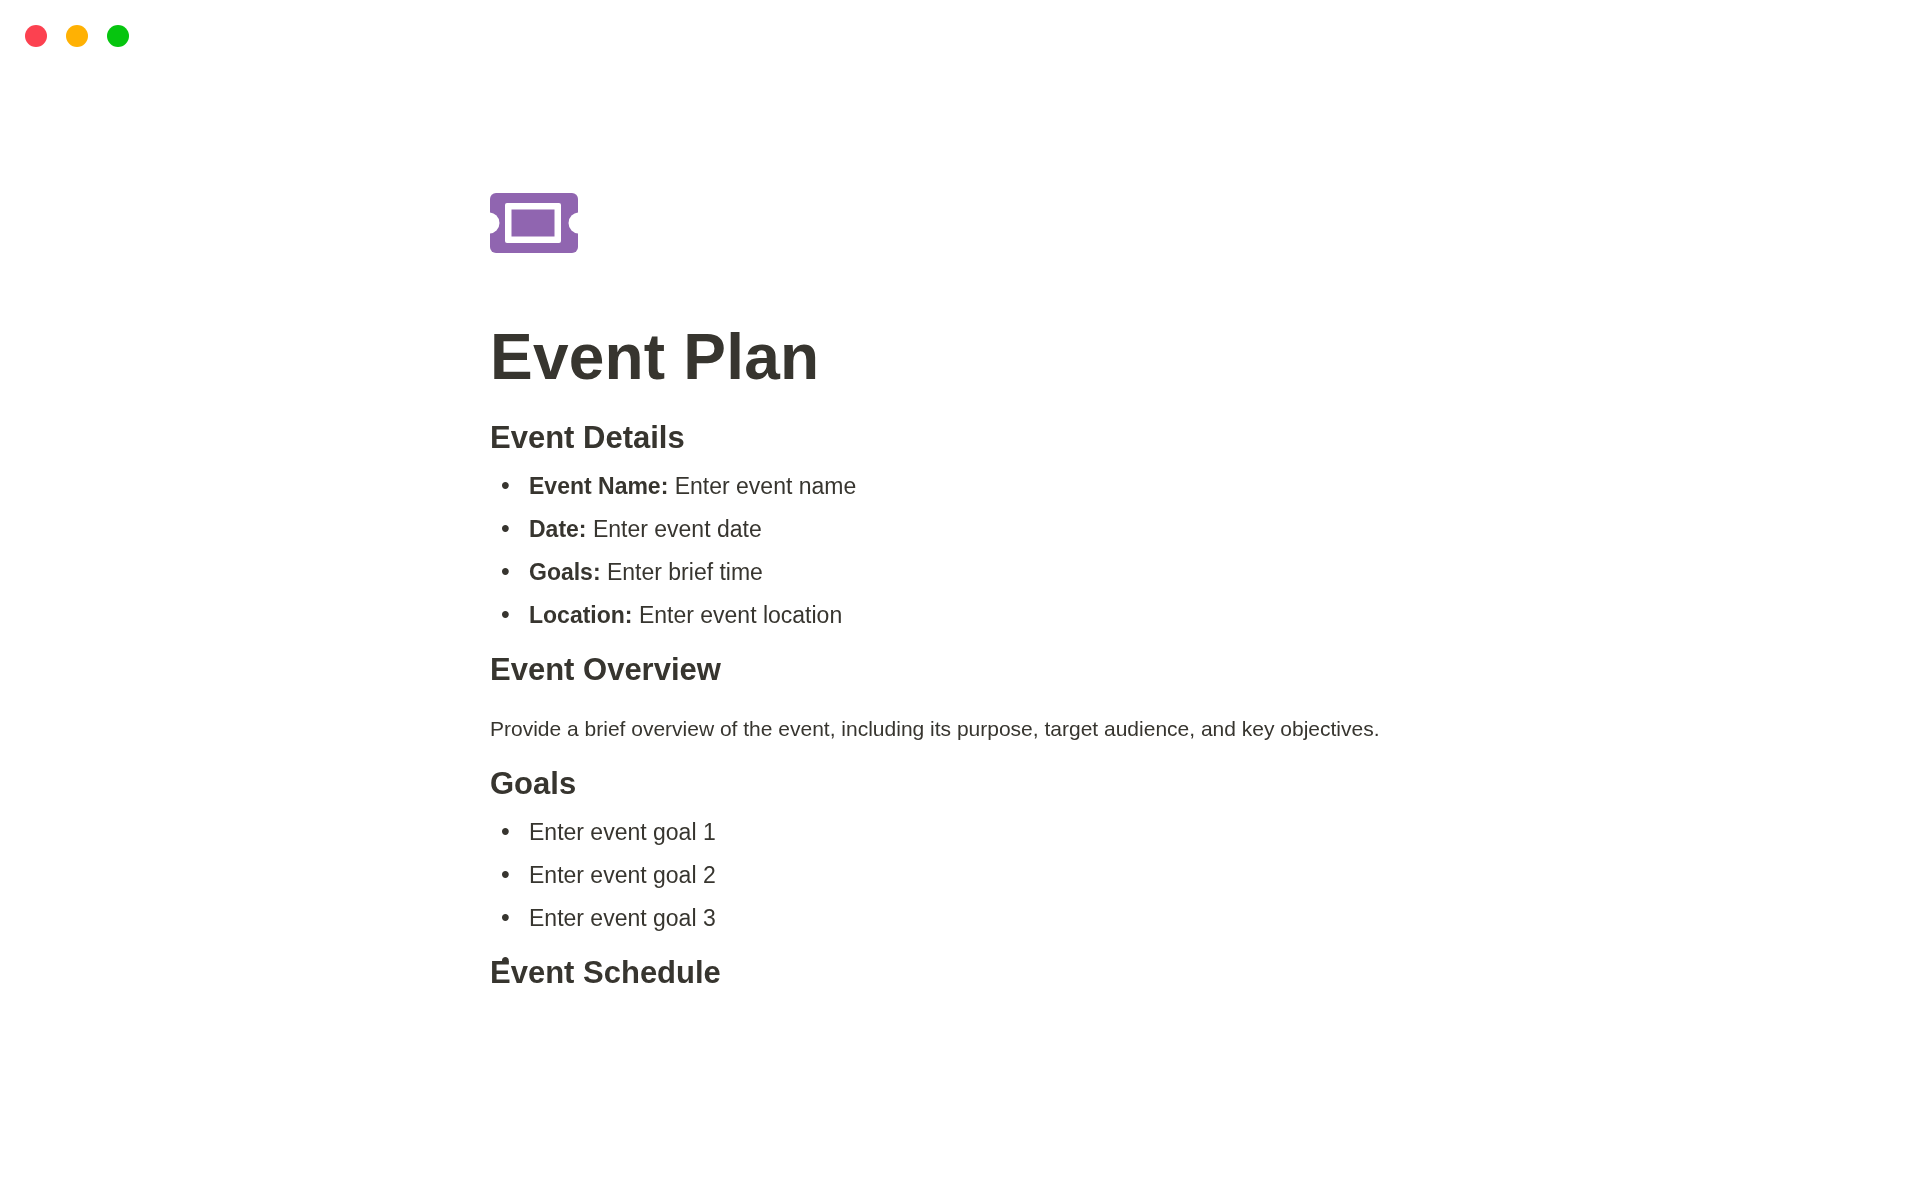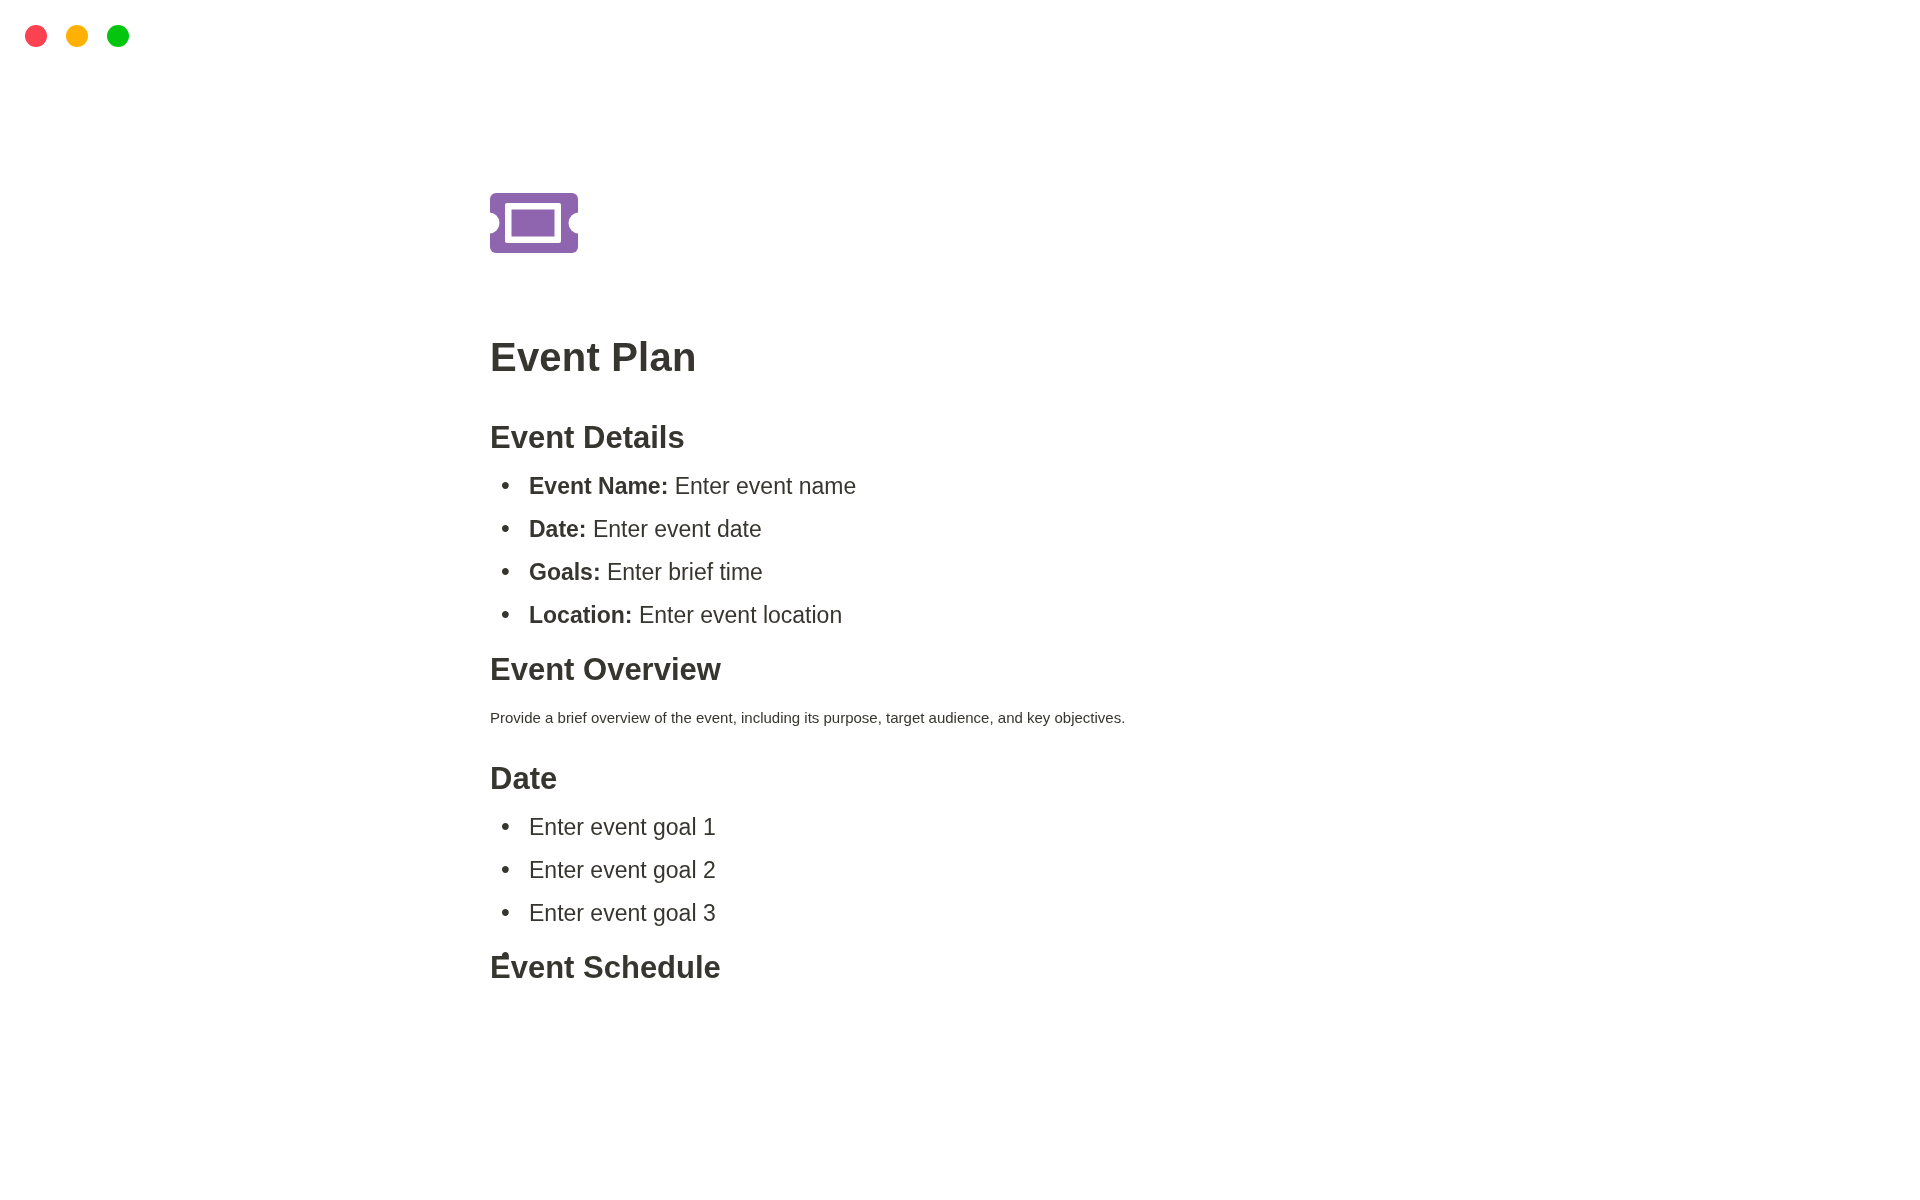--- a/index.html
+++ b/index.html
@@ -32,38 +32,38 @@
     padding-top: 193px;
   }
   .page-icon {
     width: 88px;
     height: 60px;
     display: block;
     cursor: pointer;
   }
   .page-title {
     margin-top: 74px;
-    font-size: 40px;
+    font-size: 64px;
     line-height: 60px;
     font-weight: 700;
     letter-spacing: 0.2px;
     cursor: text;
   }
   h2.section-heading {
     margin-top: 20px;
     font-size: 31px;
     line-height: 40px;
     font-weight: 700;
     cursor: text;
   }
   .doc > .page-title + section > h2.section-heading { margin-top: 31px; }
   p.body-text {
-    margin-top: 7px;
-    font-size: 15px;
-    line-height: 42px;
+    margin-top: 24px;
+    font-size: 21px;
+    line-height: 30px;
     cursor: text;
   }
   ul.bullet-list {
     list-style: none;
     margin-top: 13px;
   }
   ul.bullet-list li {
     position: relative;
     padding-left: 39px;
     font-size: 23px;
@@ -125,21 +125,21 @@
       </li>
     </ul>
   </section>
 
   <section>
     <h2 class="section-heading">Event Overview</h2>
     <p class="body-text">Provide a brief overview of the event, including its purpose, target audience, and key objectives.</p>
   </section>
 
   <section>
-    <h2 class="section-heading">Date</h2>
+    <h2 class="section-heading">Goals</h2>
     <ul class="bullet-list">
       <li>
         <span class="bullet-dot">•</span>
         <span>Enter event goal 1</span>
       </li>
       <li>
         <span class="bullet-dot">•</span>
         <span>Enter event goal 2</span>
       </li>
       <li>

